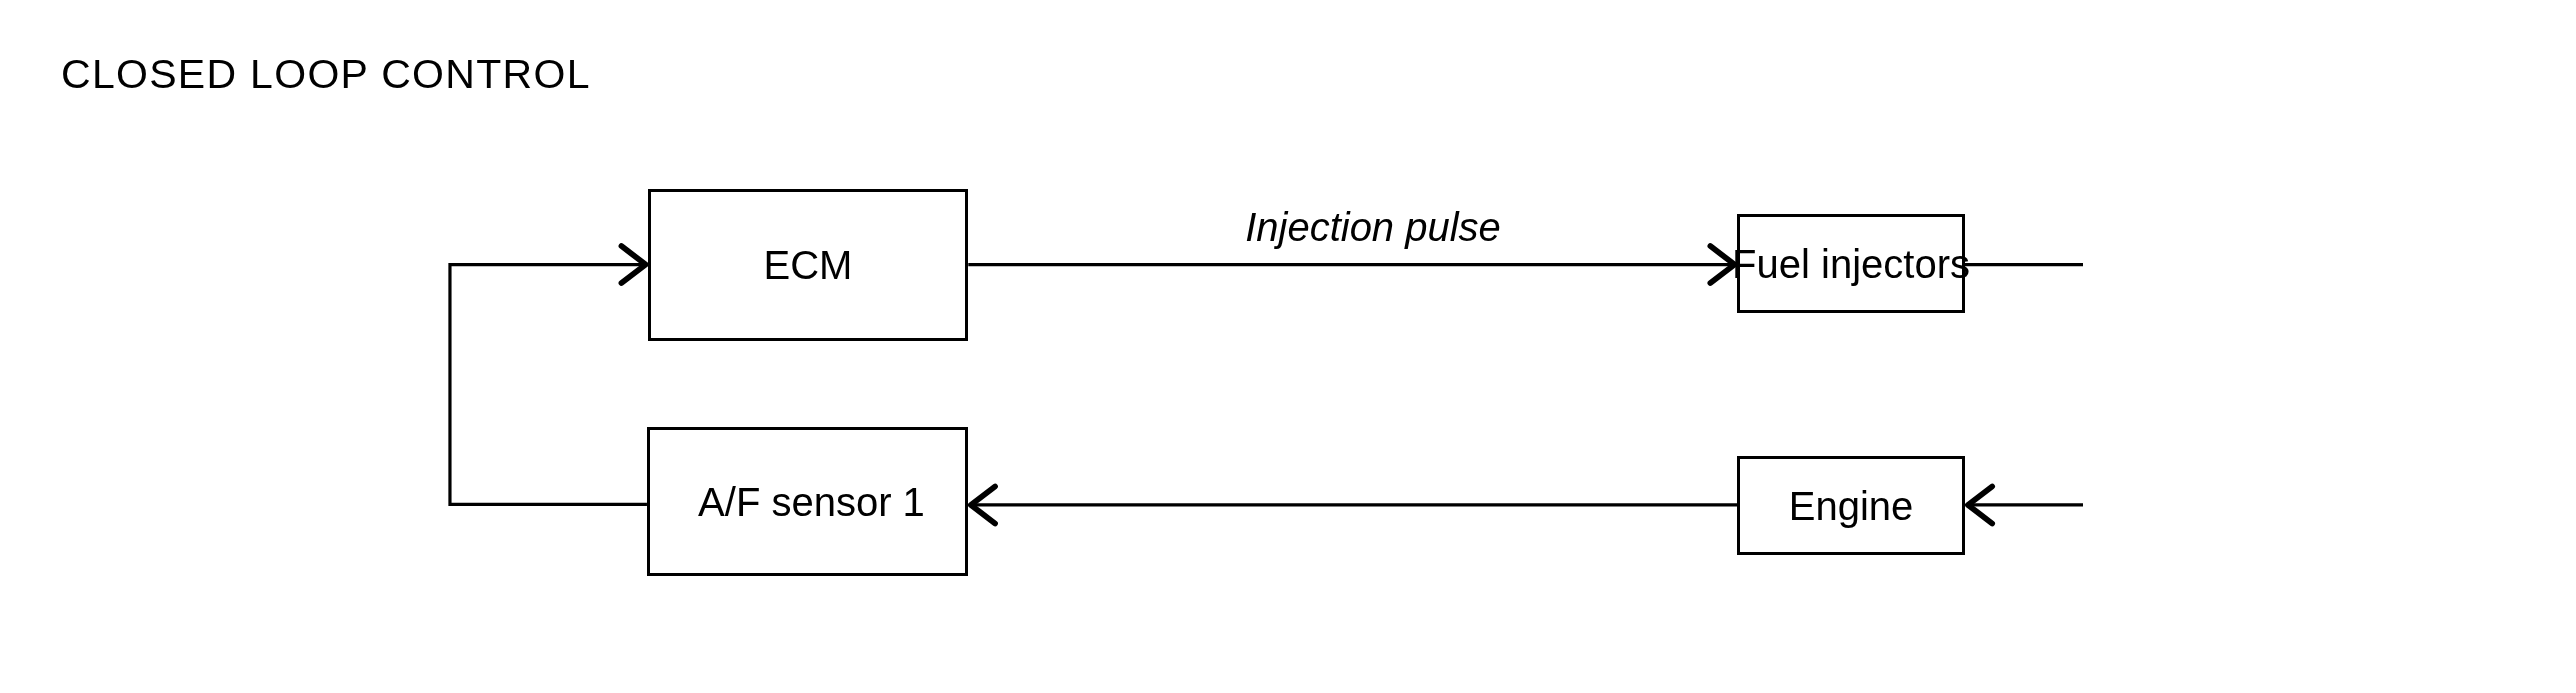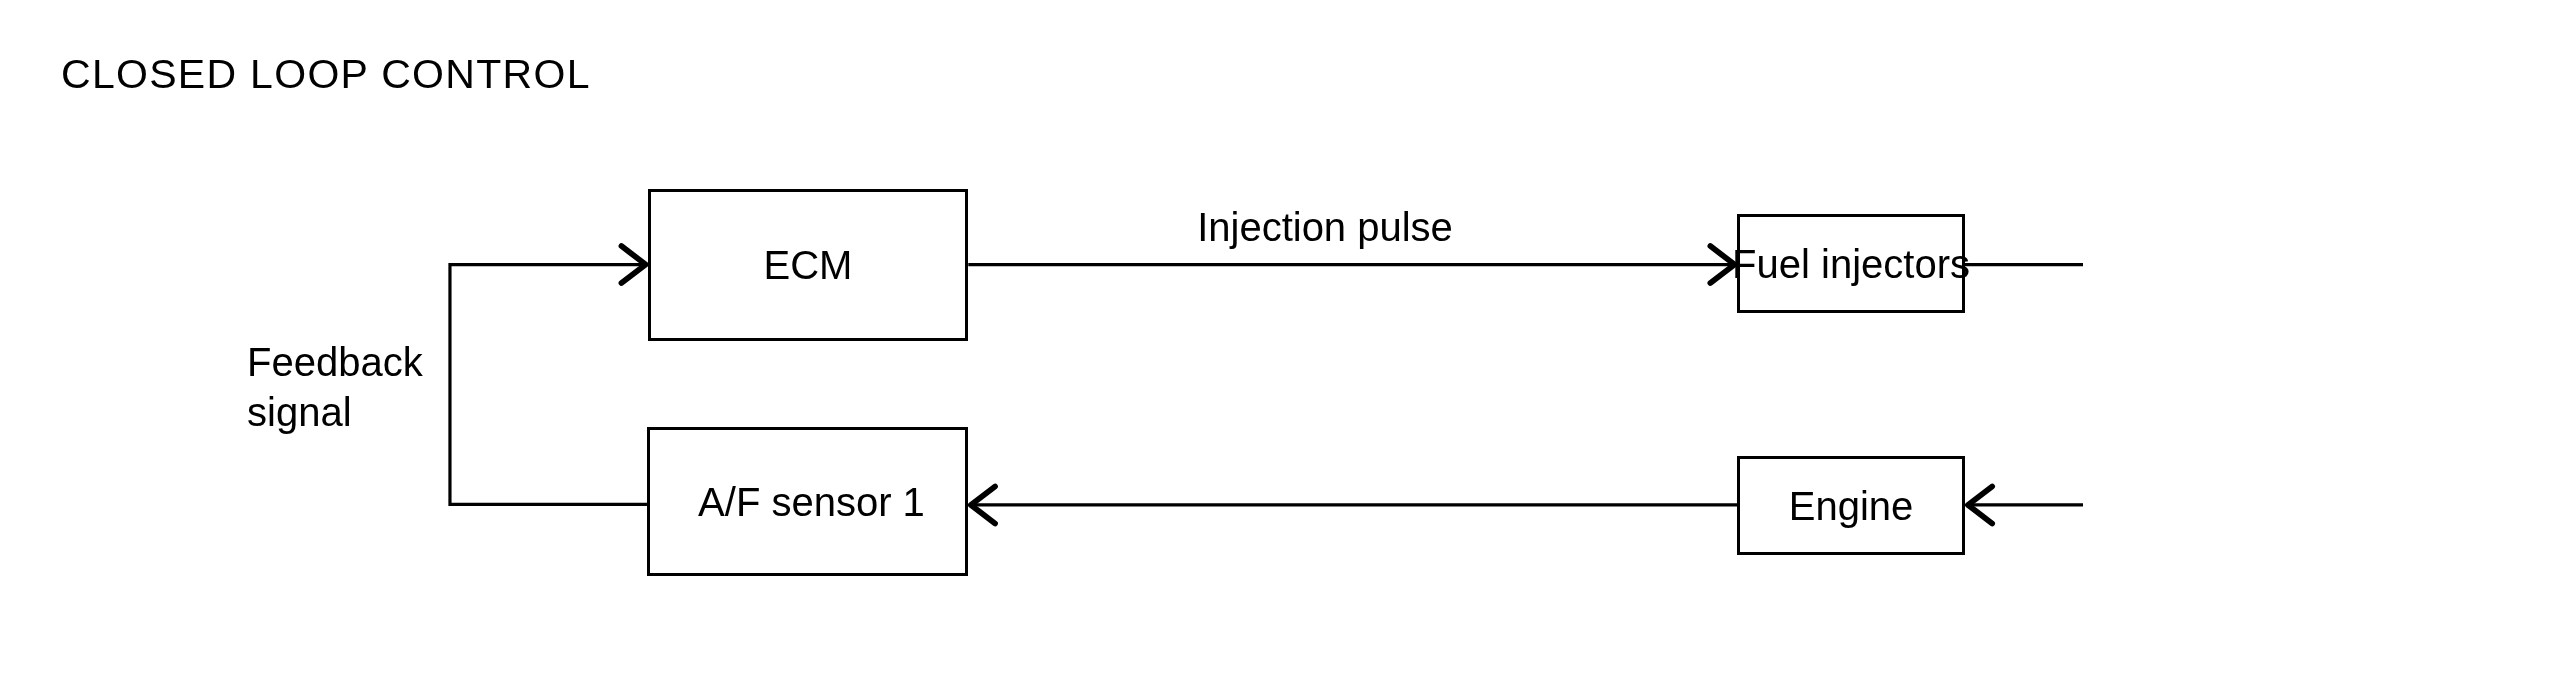--- a/index.html
+++ b/index.html
@@ -61,21 +61,21 @@
   .node-fuel-injectors{ left: 1737px; top: 214px; width: 228px; height: 99px; }
   .node-engine        { left: 1737px; top: 456px; width: 228px; height: 99px; }
   .node-af-sensor     { left: 647px; top: 427px; width: 321px; height: 149px; padding-left: 8px; }
   .edge-label {
     position: absolute;
     font-size: 40px;
     line-height: 50px;
     white-space: nowrap;
   }
   .edge-label .line { display: block; }
-  .label-injection-pulse { left: 1325px; top: 202px; transform: translateX(-50%); }
+  .label-injection-pulse { left: 1373px; top: 202px; transform: translateX(-50%); font-style: italic; }
   .label-combustion      { left: 1344px; top: 444px; transform: translateX(-50%); }
   .label-feedback        { left: 247px;  top: 337px; }
   .label-fuel-injection  { left: 2168px; top: 337px; }
 </style>
 </head>
 <body>
 
 <div class="canvas">
 
   <div class="diagram-title">CLOSED LOOP CONTROL</div>
@@ -110,23 +110,19 @@
     <span class="node-label">Engine</span>
   </div>
 
   <div class="node node-af-sensor">
     <span class="node-label">A/F sensor 1</span>
   </div>
 
   <div class="edge-label label-injection-pulse">Injection pulse</div>
 
 
-  <div class="edge-label label-feedback">
-    <span class="line">Feedback</span>
-    <span class="line">signal</span>
-  </div>
 
   <div class="edge-label label-fuel-injection">
     <span class="line">Fuel</span>
   </div>
 
 </div>
 
 
 </body></html>

